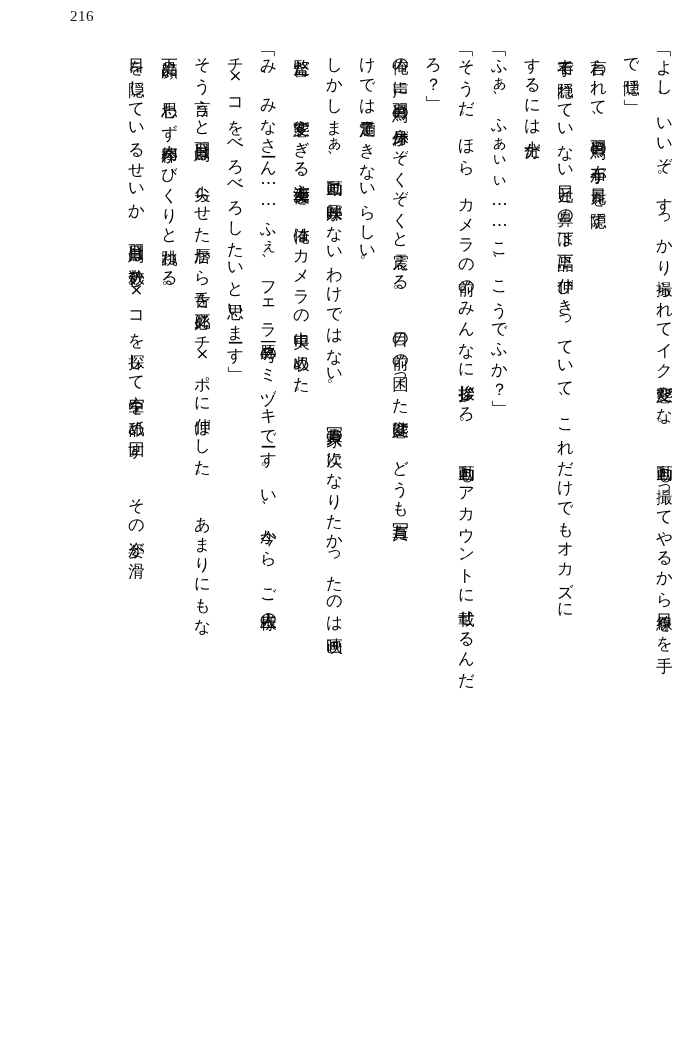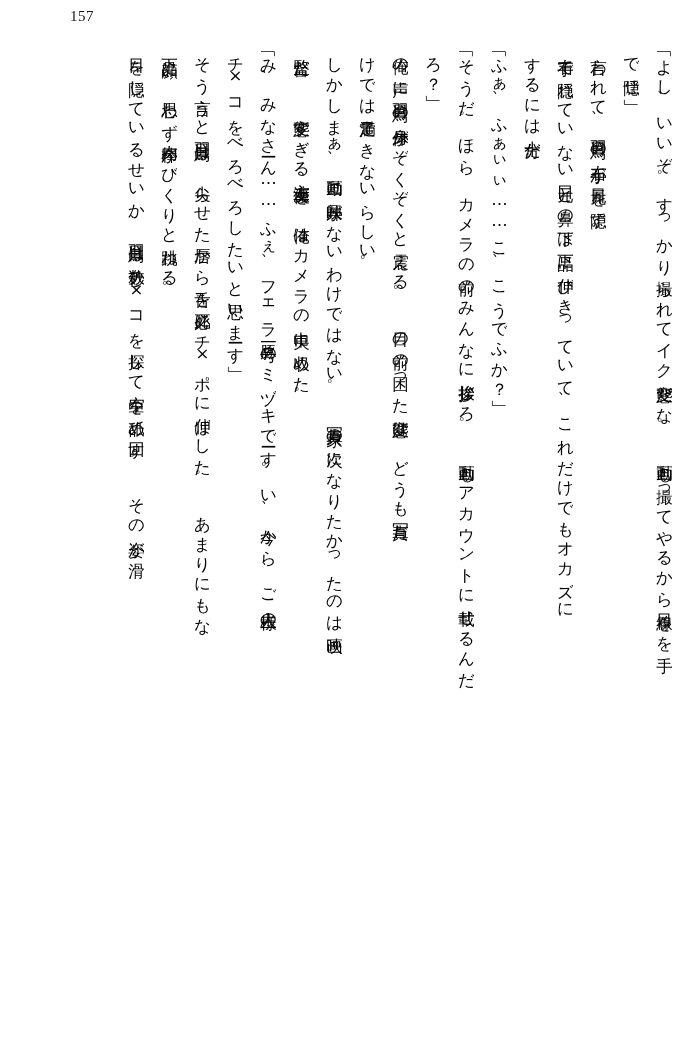--- a/index.html
+++ b/index.html
@@ -61,21 +61,21 @@
     font-family: "DejaVu Sans", "Liberation Sans", sans-serif;
     font-weight: 400;
     color: #050505;
   }
 </style>
 </head>
 <body>
 
 <div class="page">
 
-  <div class="page-number">157</div>
+  <div class="page-number">216</div>
 
   <div class="body-text">
     <div class="col">「よし、いいぞ。すっかり撮られてイク変態だな。　動画も撮ってやるから目線をを手</div>
     <div class="col">で隠せ」</div>
     <div class="col">言われて、羽目鳥の右手が目元を隠す。</div>
     <div class="col">右手で隠れていない口元と鼻の下は下品に伸びきっていて、これだけでもオカズに</div>
     <div class="col">するには十分だ。</div>
     <div class="col">「ふぁ、ふぁぃぃ……こ、こうでふか？」</div>
     <div class="col">「そうだ。ほら、カメラの前のみんなに挨拶しろ。　動画もアカウントに載せるんだ</div>
     <div class="col">ろ？」</div>

